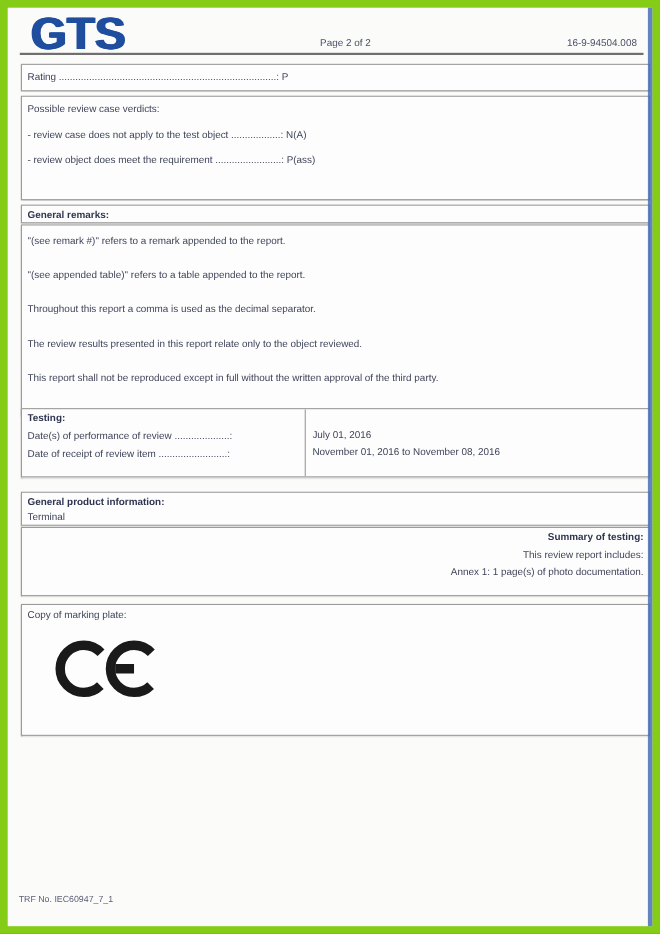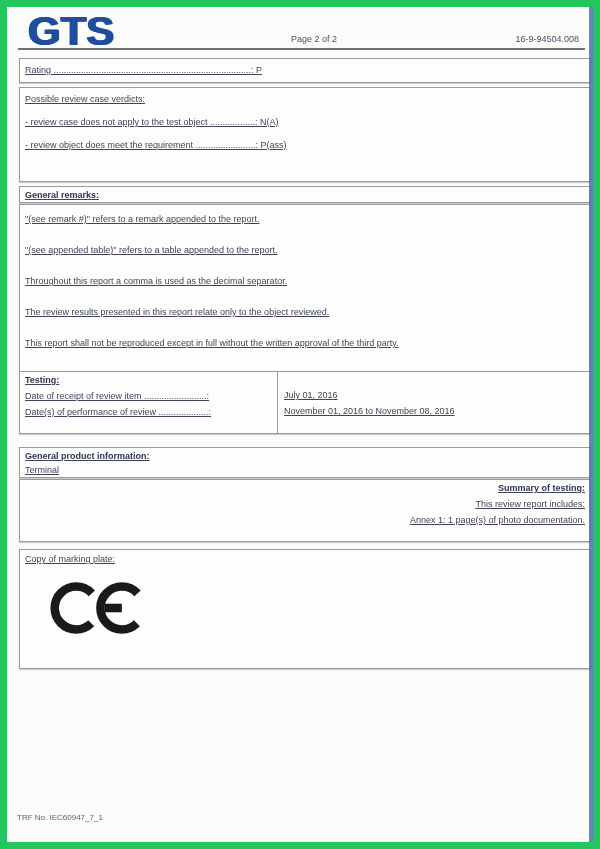--- a/index.html
+++ b/index.html
@@ -1,31 +1,31 @@
 <!DOCTYPE html>
 <html><head>
 <meta charset="utf-8">
 <style>
   html,body{margin:0;padding:0;width:600px;height:849px;background:#12306b;}
   *{box-sizing:border-box;}
-  .frame{position:relative;width:600px;height:849px;background:#22c55e;overflow:hidden;
+  .frame{position:relative;width:600px;height:849px;background:#84cc16;overflow:hidden;
          font-family:"Liberation Sans", sans-serif;}
   .page{position:absolute;left:7px;top:7px;width:586px;height:835px;background:#fbfbfa;}
   .edge-strip{position:absolute;right:0;top:0;bottom:0;width:4px;background:#466fb5;opacity:.85;}
 
   
   .logo{position:absolute;left:20px;top:0px;font-size:42px;font-weight:bold;color:#1f4e9e;
         letter-spacing:0px;text-shadow:1px 0 #1f4e9e,2px 0 #1f4e9e;transform:scaleY(.98);}
   .hdr-page{position:absolute;left:284px;top:27px;font-size:9px;color:#4a4f66;}
   .hdr-report{position:absolute;right:14px;top:27px;font-size:9px;color:#4a4f66;}
   .hdr-rule{position:absolute;left:11px;top:41px;width:567px;height:2px;background:#6f6f6f;}
 
   
   .box{position:absolute;left:12px;width:572px;border:1px solid #9b9b9b;background:#fdfdfd;
-       box-shadow:0 1px 1px rgba(0,0,0,.18);font-size:9px;color:#3f4459;overflow:hidden;text-decoration:underline;}
+       box-shadow:0 1px 1px rgba(0,0,0,.18);font-size:9px;color:#3f4459;overflow:hidden;}
   .line{white-space:nowrap;overflow:hidden;}
   .bold{font-weight:bold;color:#2f3550;}
 
   .box-rating{top:51px;height:25px;padding:6px 5px 0 5px;}
   .box-verdicts{top:80px;height:95px;padding:6px 5px 16px 5px;}
   .box-verdicts .line{margin-bottom:13px;}
   .box-remarks-hdr{top:179px;height:17px;padding:3px 5px 0 5px;}
   .box-remarks{top:197px;height:174px;padding:9px 5px 0 5px;}
   .box-remarks .line{margin-bottom:21px;}
 
@@ -77,22 +77,22 @@
       <div class="line">"(see appended table)" refers to a table appended to the report.</div>
       <div class="line">Throughout this report a comma is used as the decimal separator.</div>
       <div class="line">The review results presented in this report relate only to the object reviewed.</div>
       <div class="line">This report shall not be reproduced except in full without the written approval of the third party.</div>
     </div>
 
     <div class="box box-testing">
       <div class="t-grid">
         <div class="t-left">
           <div class="line bold">Testing:</div>
+          <div class="line">Date(s) of performance of review ....................:</div>
           <div class="line">Date of receipt of review item .........................:</div>
-          <div class="line">Date(s) of performance of review ....................:</div>
         </div>
         <div class="t-right">
           <div class="spacer"></div>
           <div class="line">July 01, 2016</div>
           <div class="line">November 01, 2016 to November 08, 2016</div>
         </div>
       </div>
     </div>
 
     <div class="box box-product">

